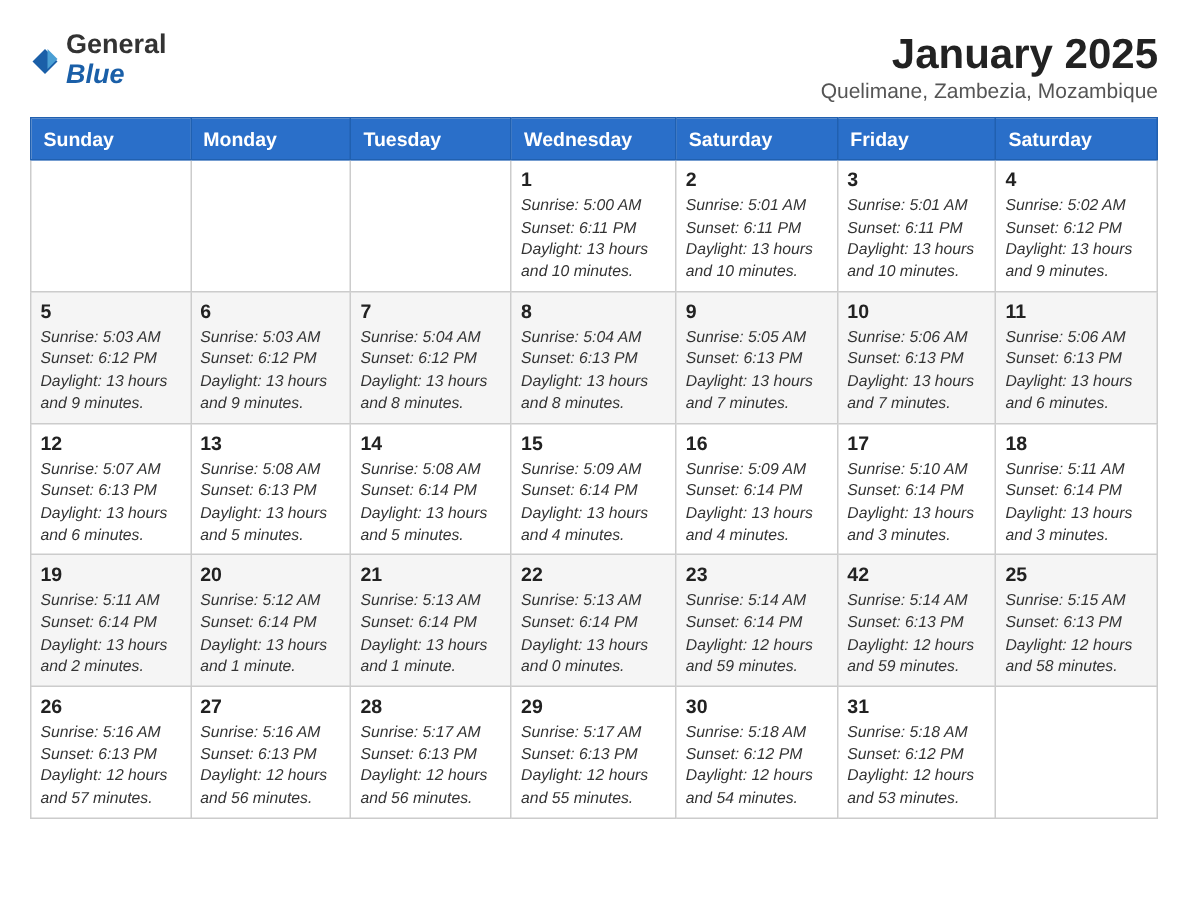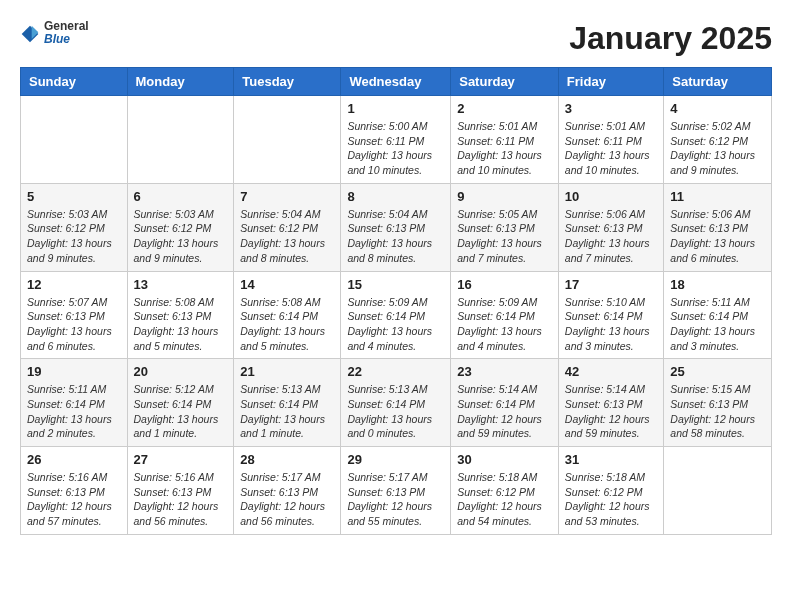--- a/index.html
+++ b/index.html
@@ -16,37 +16,37 @@
       align-items: flex-start;
       margin-bottom: 10px;
     }
     .logo {
       display: flex;
       align-items: center;
     }
     .logo-text {
       display: flex;
       flex-direction: column;
-      font-size: 12px;
+      font-size: 18px;
       font-weight: bold;
       line-height: 1.1;
     }
     .logo-general { color: #333; }
     .logo-blue { color: #1a5fa8; font-style: italic; }
     .logo-icon {
       width: 20px;
       height: 20px;
       margin-right: 4px;
       margin-top: 2px;
     }
     .title-block {
       text-align: right;
     }
     .month-title {
-      font-size: 32px;
+      font-size: 28px;
       font-weight: bold;
       color: #222;
     }
     .location {
       font-size: 14px;
       color: #555;
     }
     .calendar {
       width: 100%;
       border-collapse: collapse;
@@ -103,20 +103,21 @@
       <polygon points="12,2 22,12 12,22 2,12" fill="#1a5fa8"></polygon>
       <polygon points="14,2 22,10 14,18" fill="#4a9fd4"></polygon>
     </svg>
     <div class="logo-text">
       <span class="logo-general">General</span>
       <span class="logo-blue">Blue</span>
     </div>
   </div>
   <div class="title-block">
     <div class="month-title">January 2025</div>
+    <div class="location">Quelimane, Zambezia, Mozambique</div>
   </div>
 </div>
 
 <table class="calendar">
   <thead>
     <tr>
     <th>Sunday</th>
         <th>Monday</th>
         <th>Tuesday</th>
         <th>Wednesday</th>

